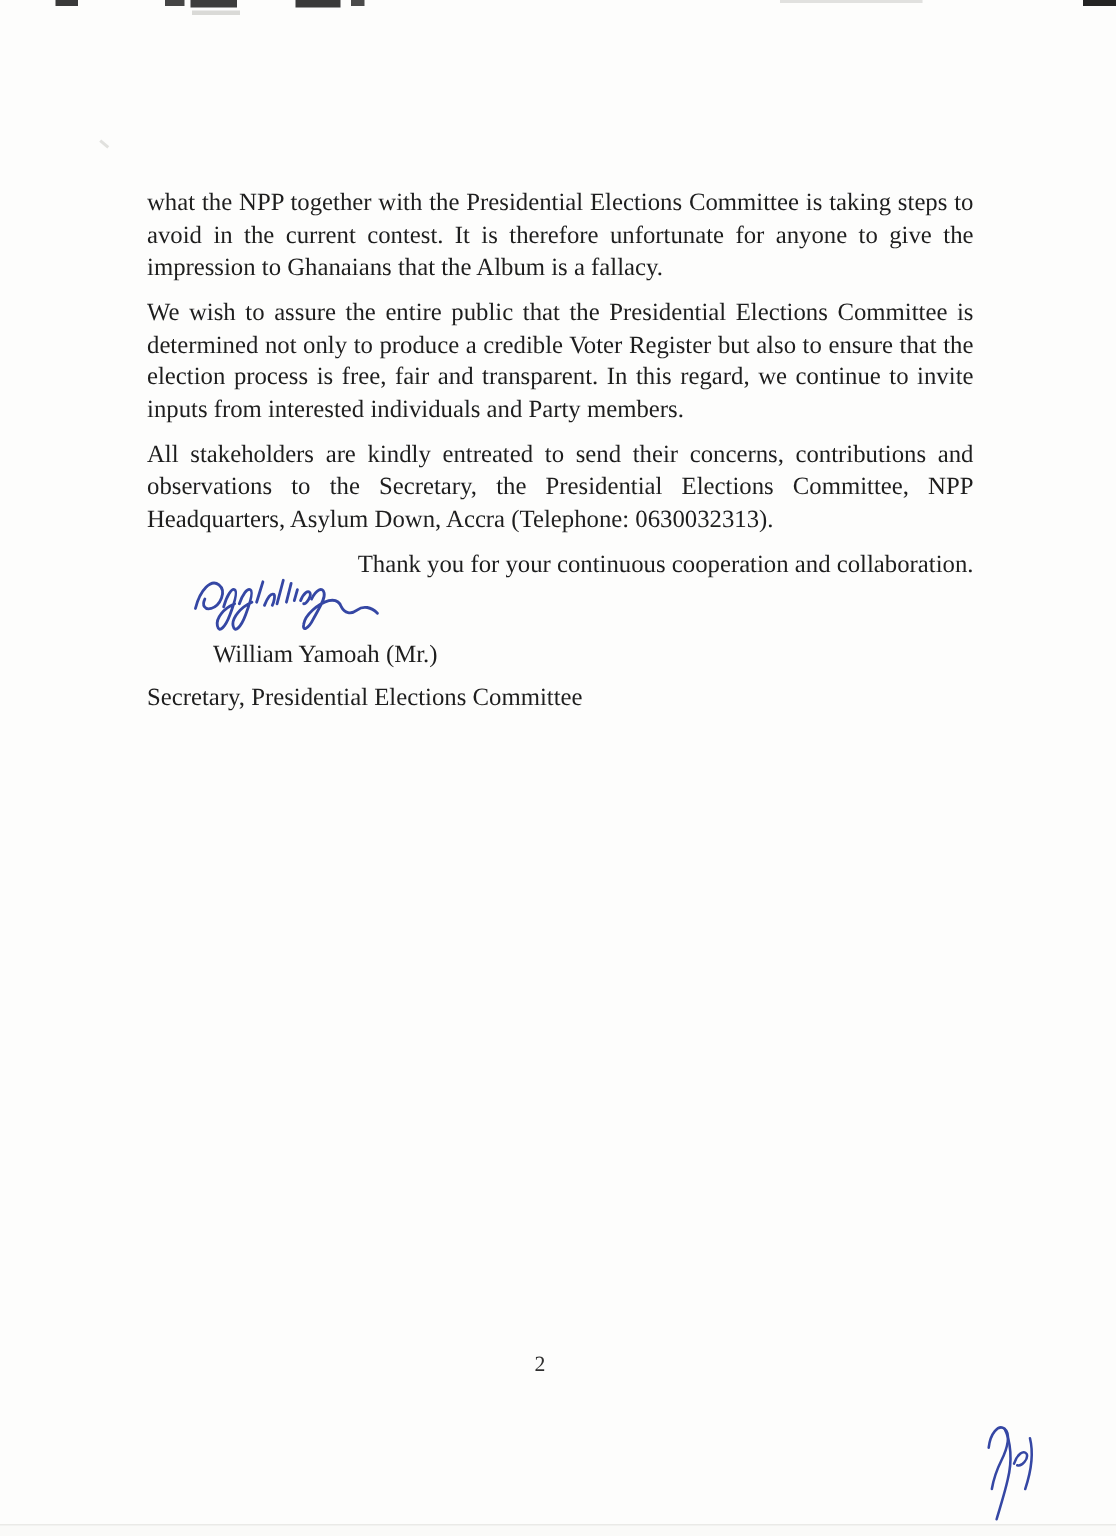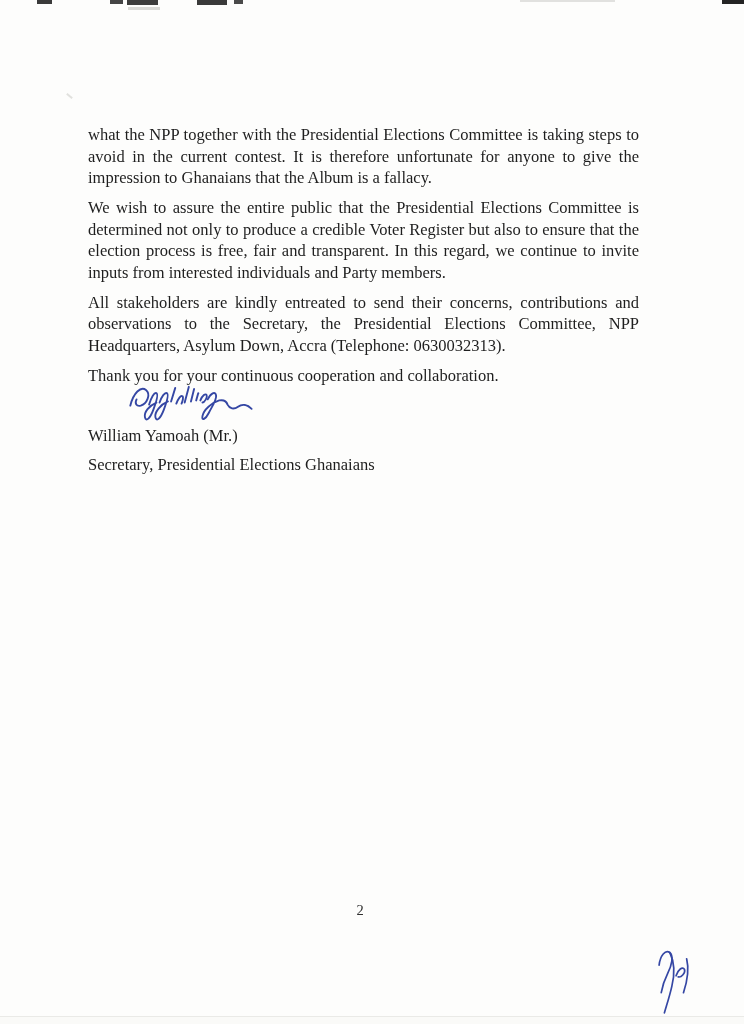--- a/index.html
+++ b/index.html
@@ -8,30 +8,30 @@
     width: 744px;
     height: 1024px;
     background: #fdfdfc;
     overflow: hidden;
     font-family: "Liberation Serif", "DejaVu Serif", serif;
     color: #1e1e1e;
   }
   .artifact { position: absolute; }
   .content {
     position: absolute;
-    left: 88px;
+    left: 98px;
     top: 124px;
     width: 551px;
     font-size: 16.5px;
     line-height: 21.5px;
     -webkit-font-smoothing: antialiased;
   }
   .para { margin: 0 0 8.5px 0; text-align: justify; }
-  .para.left { text-align: left; }
-  .signer-name  { margin-top: 39px; }
+  .para.left { text-align: right; }
+  .signer-name  { margin-top: 39px; margin-left: 44px; }
   .signer-title { margin-top: 7px; }
   .signature {
     position: absolute;
     left: 124px;
     top: 378px;
     width: 136px;
     height: 48px;
   }
   .page-number {
     position: absolute;
@@ -84,21 +84,21 @@
   <div class="artifact" style="left:722px; top:0; width:22px; height:4px; background:#242424;"></div>
 
   <div class="smudge"></div>
 
   <div class="content">
     <p class="para">what the NPP together with the Presidential Elections Committee is taking steps to avoid in the current contest.  It is therefore unfortunate for anyone to give the impression to Ghanaians that the Album is a fallacy.</p>
     <p class="para">We wish to assure the entire public that the Presidential Elections Committee is determined not only to produce a credible Voter Register but also to ensure that the election process is free, fair and transparent. In this regard, we continue to invite inputs from interested individuals and Party members.</p>
     <p class="para">All stakeholders are kindly entreated to send their concerns, contributions and observations to the Secretary, the Presidential Elections Committee, NPP Headquarters, Asylum Down, Accra (Telephone: 0630032313).</p>
     <p class="para left">Thank you for your continuous cooperation and collaboration.</p>
     <div class="signer-name">William Yamoah (Mr.)</div>
-    <div class="signer-title">Secretary, Presidential Elections Ghanaians</div>
+    <div class="signer-title">Secretary, Presidential Elections Committee</div>
   </div>
 
   <svg class="signature" viewBox="0 0 130 45">
     <g fill="none" stroke-width="1.8" stroke-linecap="round" stroke-linejoin="round" stroke="#3547a4">
       <path d="M6 26 C9 14 16 7 21 11 C26 15 22 24 16 26 C12 27 10 24 12 20"></path>
       <path d="M24 25 C26 18 29 13 31 14 C33 15 31 22 28 30 C25 38 21 42 20 37 C19 32 24 26 31 23"></path>
       <path d="M34 23 C36 17 39 13 41 14 C43 15 41 22 38 30 C35 38 31 42 30 37 C29 32 35 25 42 22"></path>
       <path d="M45 22 L49 9"></path>
       <path d="M50 24 C52 19 54 16 56 17 C57 18 56 22 55 24"></path>
       <path d="M58 23 L62 8"></path>

